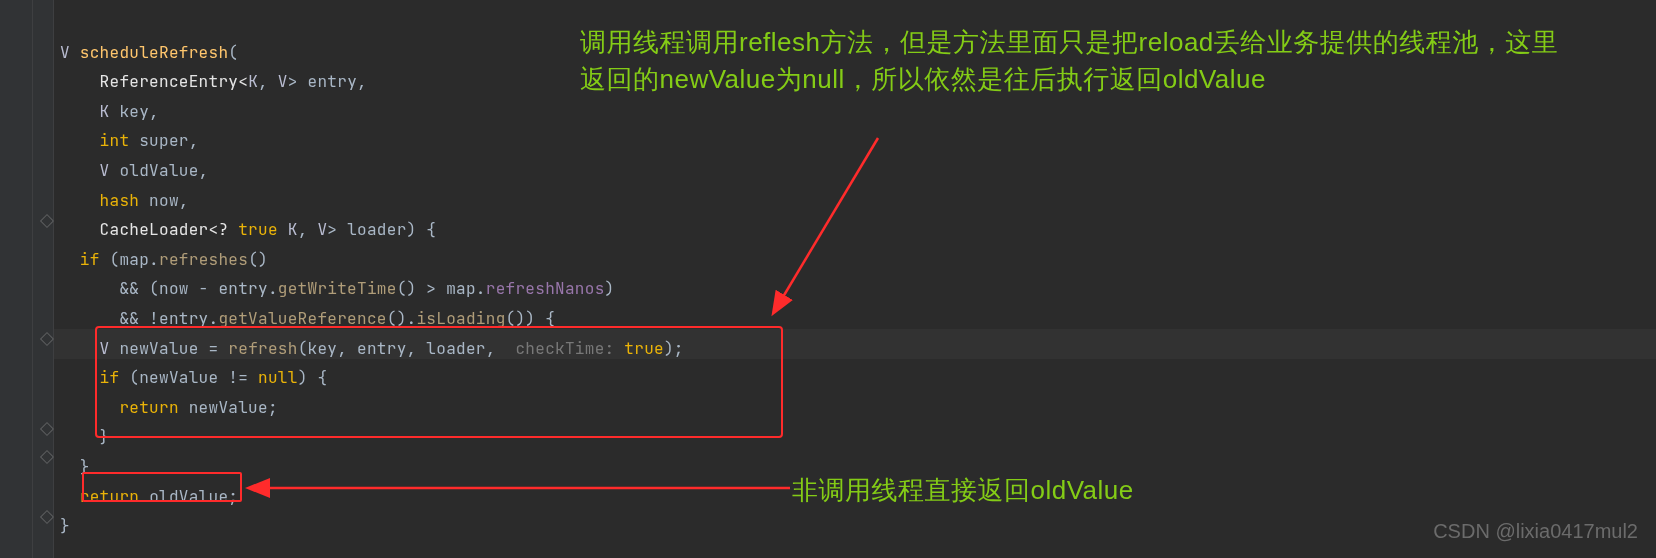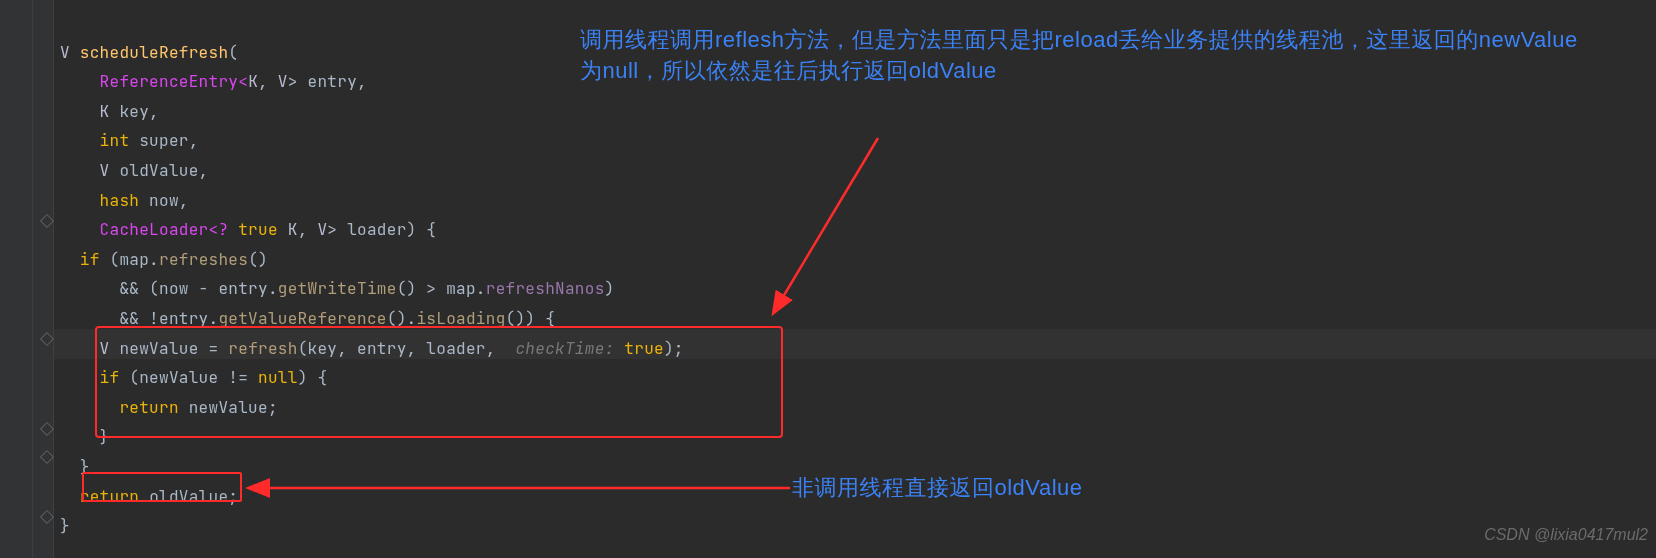--- a/index.html
+++ b/index.html
@@ -26,53 +26,53 @@
     position:absolute; left:42px; width:10px; height:10px; border:1px solid #5e5f60; background:#313335; transform: rotate(45deg);
   }
   .code {
     position: absolute;
     left: 60px; top: 8px;
     white-space: pre;
     letter-spacing: 0.3px;
   }
   .kw { color: #eab308; }       
   .type { color: #b9bcd1; }     
-  .ident { color: #d946ef; margin-top: 16px; }
+  .ident { color: #e5e5e5; margin-top: 16px; }
   .method { color: #b09d79; text-align: center; }
   .field { color: #9876aa; }
-  .hint { color: #787878; font-style: italic; }
+  .hint { color: #787878; }
   .sig { color: #ffc66d; }
 
   .box1 {
     position: absolute;
     border: 2px solid #ff2b2b;
     border-radius: 4px;
     left: 95px; top: 326px;
     width: 688px; height: 112px;
   }
   .box2 {
     position: absolute;
     border: 2px solid #ff2b2b;
     border-radius: 2px;
     left: 82px; top: 472px;
     width: 160px; height: 30px;
   }
   .anno {
     position: absolute;
-    color: #3b82f6;
+    color: #84cc16;
     font-family: "PingFang SC","Microsoft YaHei",sans-serif;
-    font-size: 22px;
+    font-size: 26px;
     line-height: 1.42;
     letter-spacing: 0.5px;
   }
   .anno1 { left: 580px; top: 24px; width: 1000px; }
   .anno2 { left: 792px; top: 472px; }
   .watermark {
-    position:absolute; right:8px; bottom:8px;
-    color:#6b6b6b; font-family: sans-serif; font-size:16px;font-style:italic;
+    position:absolute; right:18px; bottom:8px;
+    color:#6b6b6b; font-family: sans-serif; font-size:20px;
   }
   .hl-line {
     position:absolute; left:54px; right:0; top:329px; height:30px;
     background:#323232;
   }
   svg.arrow { position:absolute; pointer-events:none; }
 </style>
 </head>
 <body>
 

